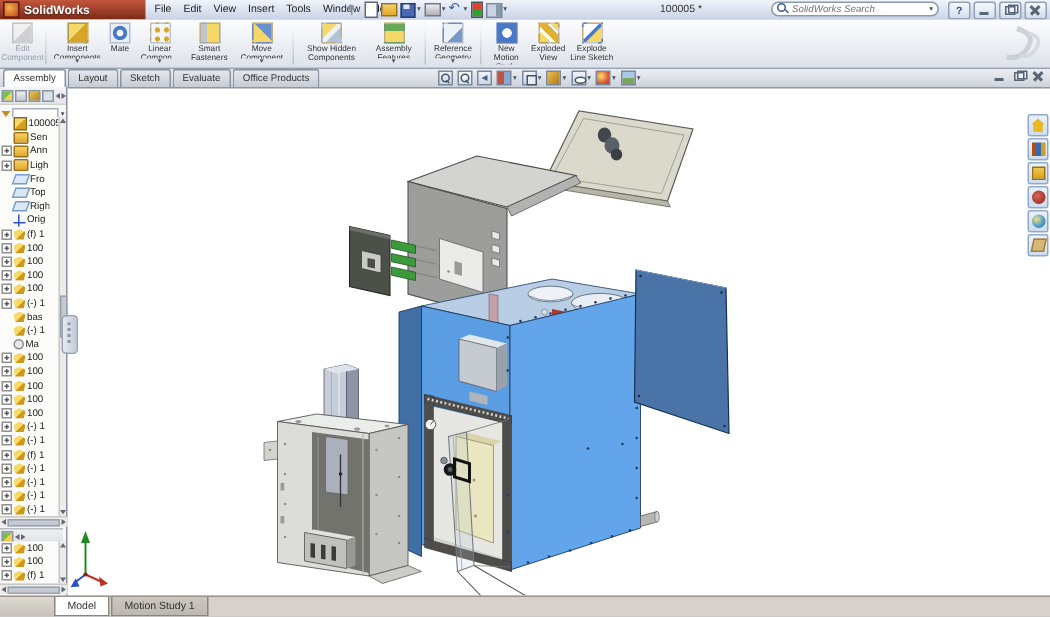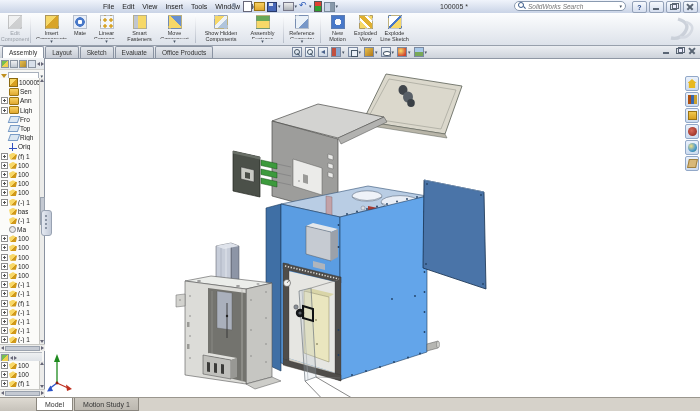--- a/index.html
+++ b/index.html
@@ -178,20 +178,24 @@
 
   
   #scene{position:absolute;left:46px;top:58px;}
 </style>
 </head>
 <body>
 
 <div id="app">
 
   <div class="titlebar">
+    <div class="logo">
+      <span class="logo-ico"></span>
+      <span class="logo-name">SolidWorks</span>
+    </div>
     <div id="menubar">
         <span class="menu-item">File</span>
         <span class="menu-item">Edit</span>
         <span class="menu-item">View</span>
         <span class="menu-item">Insert</span>
         <span class="menu-item">Tools</span>
         <span class="menu-item">Window</span>
         <span class="menu-item">Help</span>
       </div>
     <span class="pin"></span>

